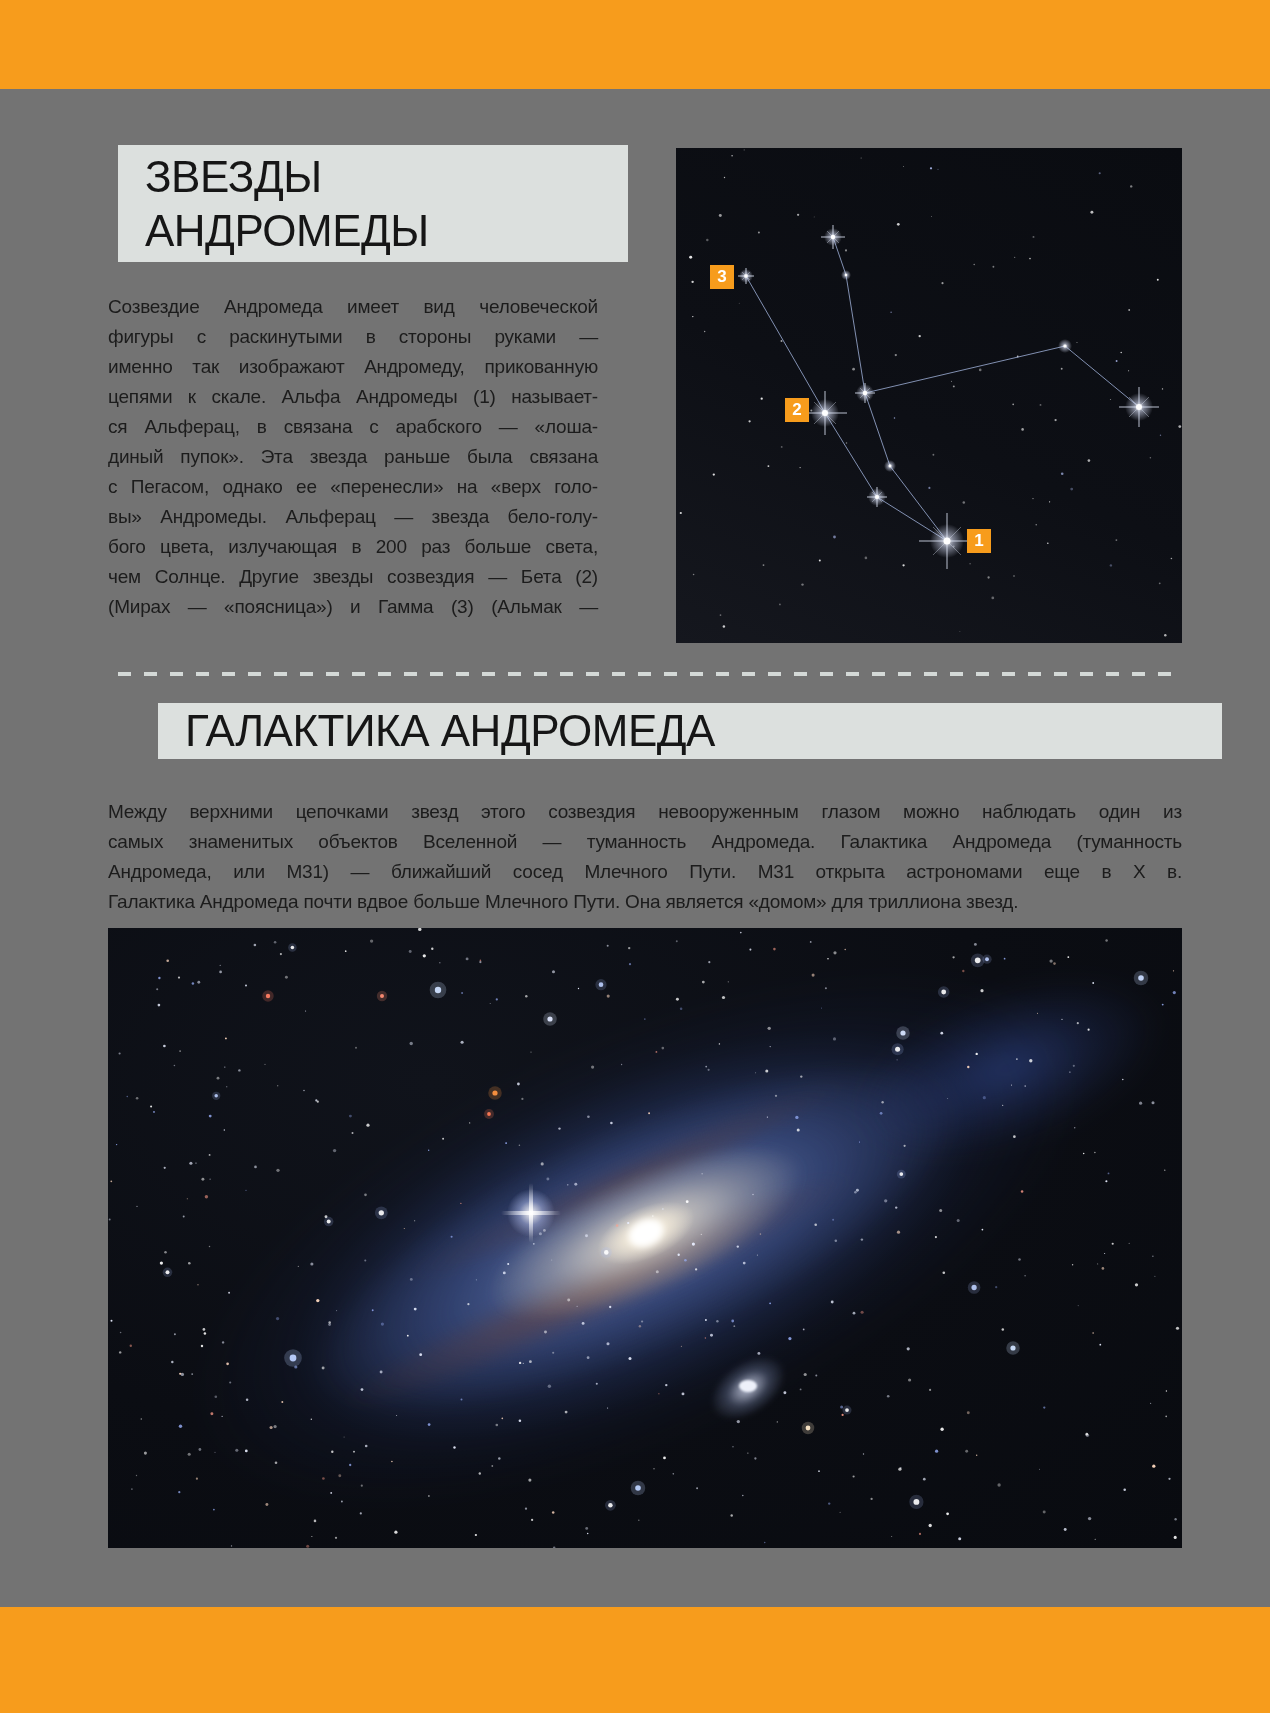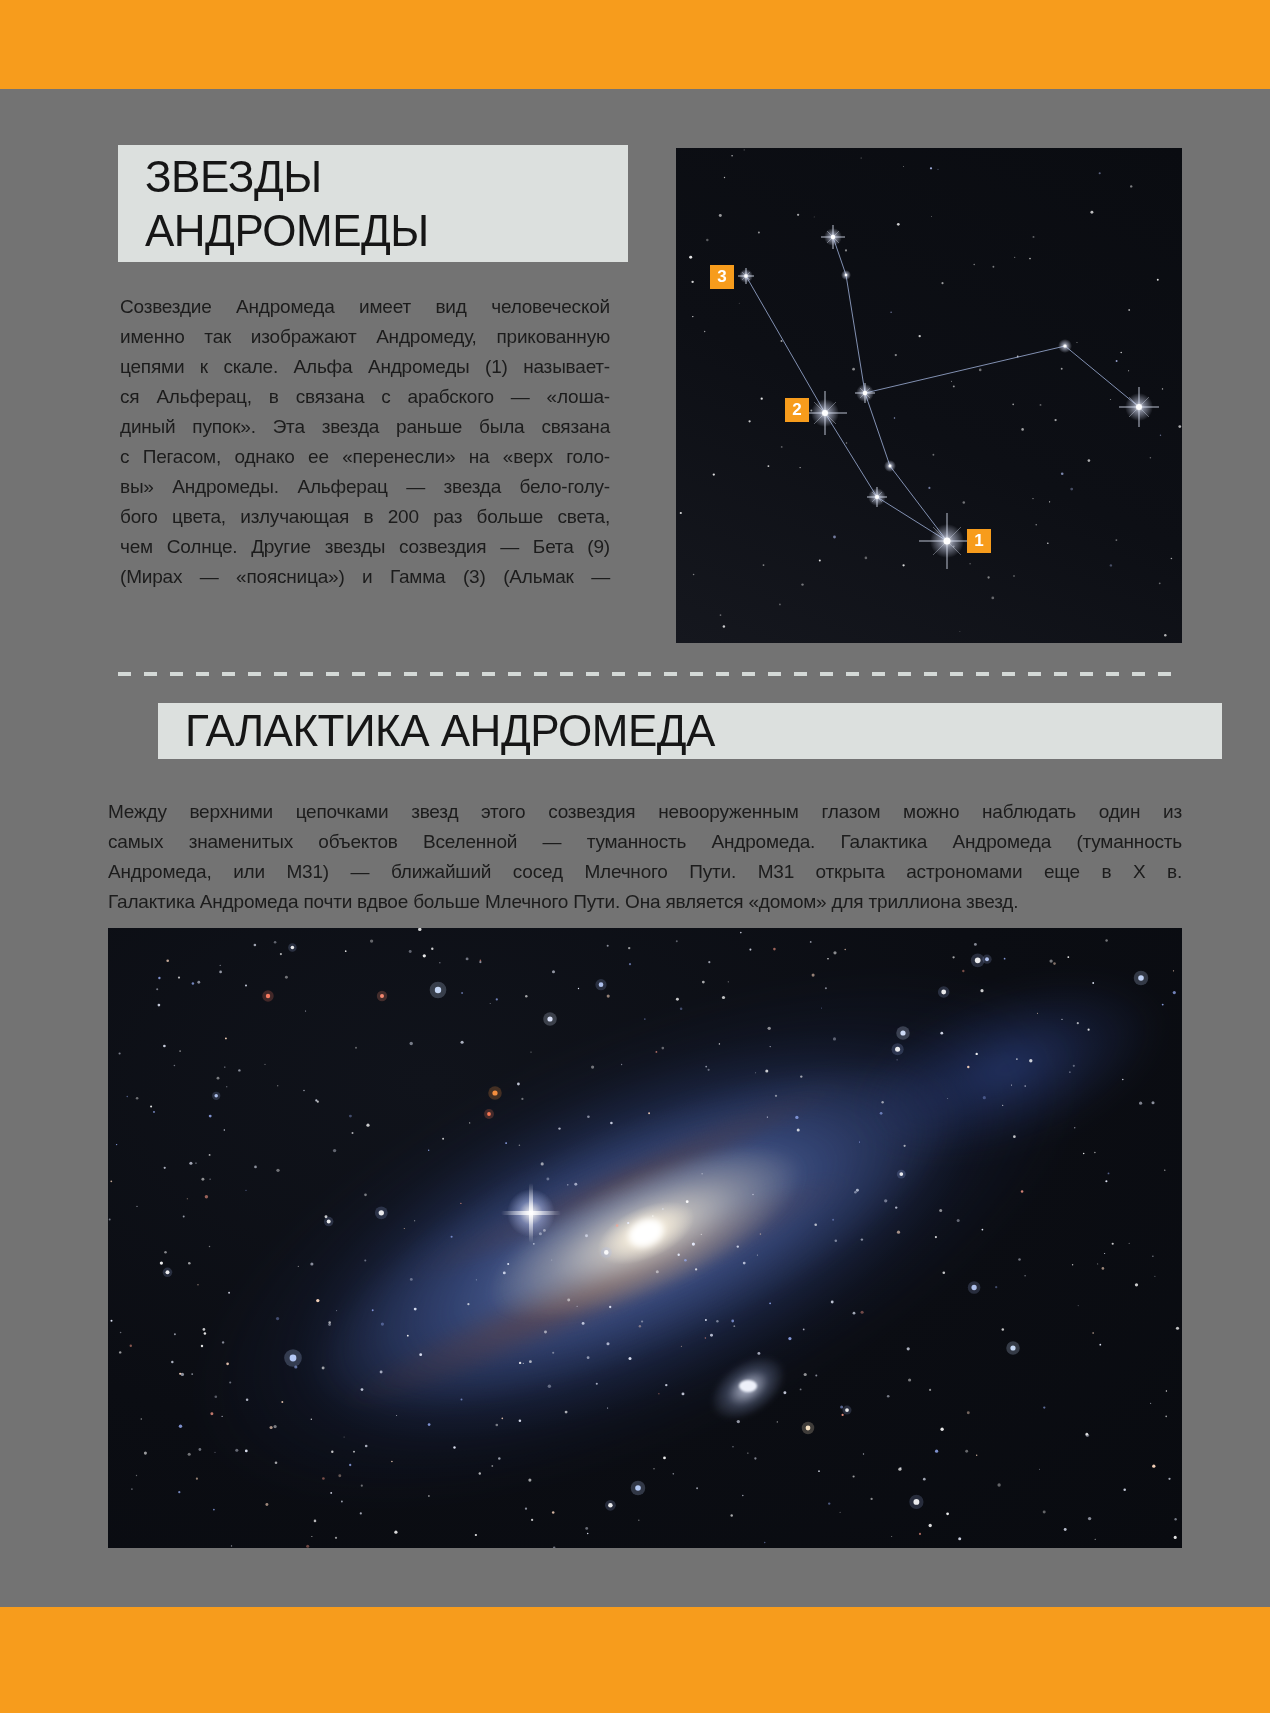--- a/index.html
+++ b/index.html
@@ -10,21 +10,21 @@
   html,body{margin:0;padding:0;background:#ffffff;}
   body{width:1270px;height:1713px;font-family:"Liberation Sans",sans-serif;}
   .page{position:relative;width:1270px;height:1713px;background:#737373;overflow:hidden;text-decoration:underline;}
 
   .topbar{position:absolute;left:0;top:0;width:1270px;height:89px;background:var(--accent);}
   .bottombar{position:absolute;left:0;top:1607px;width:1270px;height:106px;background:var(--accent);}
 
   .title-box{position:absolute;left:118px;top:145px;width:510px;height:117px;background:var(--header-bg);box-sizing:border-box;padding:5px 0 0 27px;}
   .title-line{font-size:44px;line-height:54px;color:#161616;font-weight:normal;letter-spacing:-0.5px;}
 
-  .para1{position:absolute;left:108px;top:292px;width:490px;font-size:19px;line-height:30px;color:var(--text-dark);letter-spacing:-0.2px;margin-left:12px;}
+  .para1{position:absolute;left:108px;top:292px;width:490px;font-size:19px;line-height:30px;color:var(--text-dark);letter-spacing:-0.2px;}
   .jl{text-align:justify;text-align-last:justify;}
   .jl.last{text-align-last:left;}
 
   .constellation{position:absolute;left:676px;top:148px;width:506px;height:495px;overflow:hidden;
     background:linear-gradient(205deg,#0a0c11 0%,#0d0f15 55%,#15171e 100%);}
   .constellation svg{position:absolute;left:0;top:0;}
   .badge{position:absolute;width:24px;height:24px;background:var(--accent);color:#fff;
     font-weight:bold;font-size:17px;line-height:24px;text-align:center;z-index:5;}
   .badge1{left:291px;top:381px;}
   .badge2{left:109px;top:250px;}
@@ -74,28 +74,29 @@
 
   <div class="topbar"></div>
 
   <div class="title-box">
     <div class="title-line">ЗВЕЗДЫ</div>
     <div class="title-line">АНДРОМЕДЫ</div>
   </div>
 
   <div class="para1">
       <div class="jl">Созвездие Андромеда имеет вид человеческой</div>
+      <div class="jl">фигуры с раскинутыми в стороны руками —</div>
       <div class="jl">именно так изображают Андромеду, прикованную</div>
       <div class="jl">цепями к скале. Альфа Андромеды (1) называет-</div>
       <div class="jl">ся Альферац, в связана с арабского — «лоша-</div>
       <div class="jl">диный пупок». Эта звезда раньше была связана</div>
       <div class="jl">с Пегасом, однако ее «перенесли» на «верх голо-</div>
       <div class="jl">вы» Андромеды. Альферац — звезда бело-голу-</div>
       <div class="jl">бого цвета, излучающая в 200 раз больше света,</div>
-      <div class="jl">чем Солнце. Другие звезды созвездия — Бета (9)</div>
+      <div class="jl">чем Солнце. Другие звезды созвездия — Бета (2)</div>
       <div class="jl">(Мирах — «поясница») и Гамма (3) (Альмак —</div>
     </div>
 
   <div class="constellation">
     <svg id="const-svg" width="506" height="495" viewBox="0 0 506 495">
       <defs>
         <radialGradient id="starGlow">
           <stop offset="0%" stop-color="#ffffff" stop-opacity="0.95"></stop>
           <stop offset="40%" stop-color="#dfe6ff" stop-opacity="0.5"></stop>
           <stop offset="100%" stop-color="#dfe6ff" stop-opacity="0"></stop>

